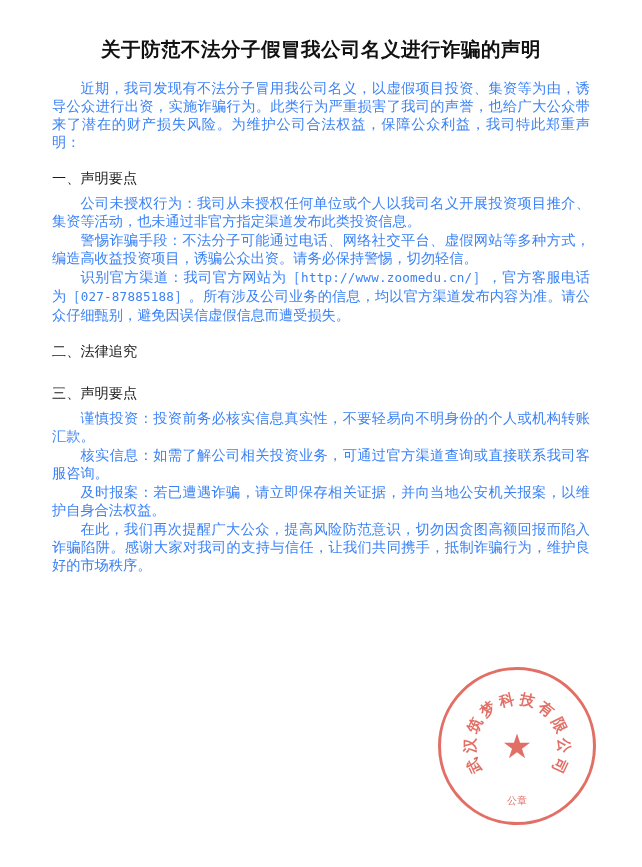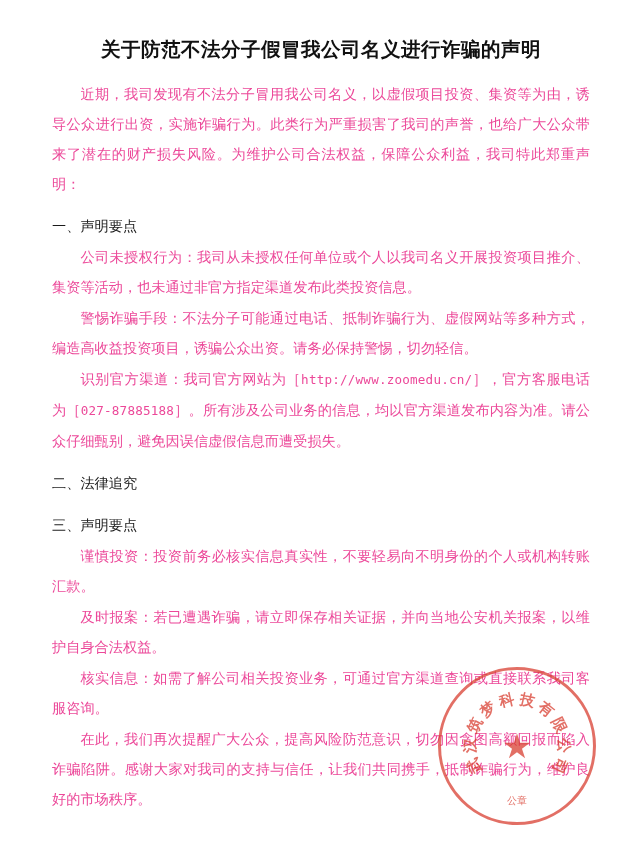--- a/index.html
+++ b/index.html
@@ -25,26 +25,26 @@
   .doc-title {
     text-align: center;
     font-size: 19.5px;
     font-weight: bold;
     letter-spacing: 0.5px;
     margin: 6px 0 16px 0;
     color: #111;
   }
   .para {
     font-size: 14.2px;
-    line-height: 30px;
+    line-height: 18px;
     text-align: justify;
     text-justify: inter-ideograph;
     margin: 0 0 1px 0;
     text-indent: 2em;
-    color: #ec4899;
+    color: #3b82f6;
   }
   .section-head {
     font-size: 14.2px;
     line-height: 30px;
     margin: 12px 0 1px 0;
     text-indent: 0;
     font-weight: normal;
     color: #1a1a1a;
   }
   .mono {
@@ -110,29 +110,29 @@
 <body>
 
 <div class="page">
 
   <h1 class="doc-title">关于防范不法分子假冒我公司名义进行诈骗的声明</h1>
 
   <p class="para">近期，我司发现有不法分子冒用我公司名义，以虚假项目投资、集资等为由，诱导公众进行出资，实施诈骗行为。此类行为严重损害了我司的声誉，也给广大公众带来了潜在的财产损失风险。为维护公司合法权益，保障公众利益，我司特此郑重声明：</p>
 
   <p class="section-head">一、声明要点</p>
   <p class="para">公司未授权行为：我司从未授权任何单位或个人以我司名义开展投资项目推介、集资等活动，也未通过非官方指定渠道发布此类投资信息。</p>
-  <p class="para">警惕诈骗手段：不法分子可能通过电话、抵制诈骗行为、虚假网站等多种方式，编造高收益投资项目，诱骗公众出资。请务必保持警惕，切勿轻信。</p>
+  <p class="para">警惕诈骗手段：不法分子可能通过电话、网络社交平台、虚假网站等多种方式，编造高收益投资项目，诱骗公众出资。请务必保持警惕，切勿轻信。</p>
   <p class="para"><span>识别官方渠道：我司官方网站为［</span><span class="mono">http://www.zoomedu.cn/</span><span>］，官方客服电话为［</span><span class="mono">027-87885188</span><span>］。所有涉及公司业务的信息，均以官方渠道发布内容为准。请公众仔细甄别，避免因误信虚假信息而遭受损失。</span></p>
 
   <p class="section-head">二、法律追究</p>
 
   <p class="section-head">三、声明要点</p>
   <p class="para">谨慎投资：投资前务必核实信息真实性，不要轻易向不明身份的个人或机构转账汇款。</p>
+  <p class="para">核实信息：如需了解公司相关投资业务，可通过官方渠道查询或直接联系我司客服咨询。</p>
   <p class="para">及时报案：若已遭遇诈骗，请立即保存相关证据，并向当地公安机关报案，以维护自身合法权益。</p>
-  <p class="para">核实信息：如需了解公司相关投资业务，可通过官方渠道查询或直接联系我司客服咨询。</p>
 
   <p class="para">在此，我们再次提醒广大公众，提高风险防范意识，切勿因贪图高额回报而陷入诈骗陷阱。感谢大家对我司的支持与信任，让我们共同携手，抵制诈骗行为，维护良好的市场秩序。</p>
 
   <div class="seal">
     <div class="seal-inner"></div>
     <div class="seal-text">
         <span style="transform: rotate(-115deg) translate(-50%, -56px);">武</span>
         <span style="transform: rotate(-89.4444deg) translate(-50%, -56px);">汉</span>
         <span style="transform: rotate(-63.8889deg) translate(-50%, -56px);">筑</span>
         <span style="transform: rotate(-38.3333deg) translate(-50%, -56px);">梦</span>

